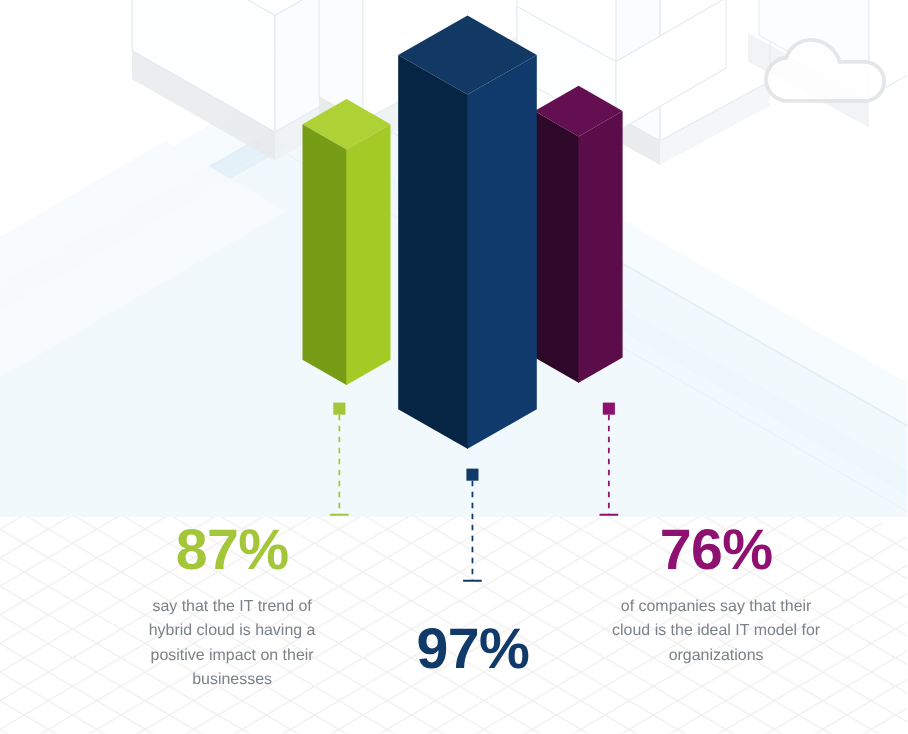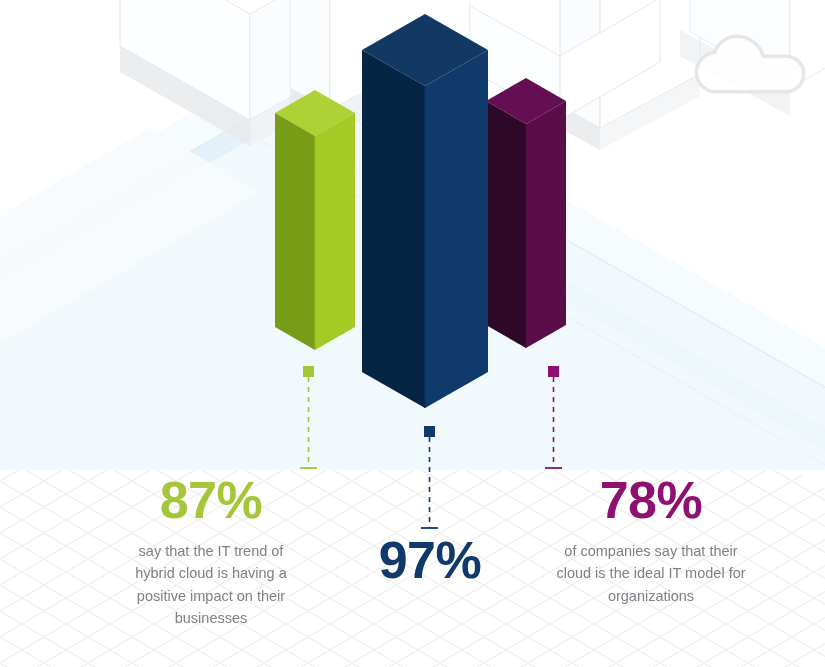--- a/index.html
+++ b/index.html
@@ -50,21 +50,21 @@
 
   #stat-green {
     left: 118px;
     top: 474px;
     width: 186px;
   }
   #stat-green .stat-pct { color: #a4c639; }
 
   #stat-navy {
     left: 327px;
-    top: 534px;
+    top: 564px;
     width: 206px;
   }
   #stat-navy .stat-pct { color: #103a69; }
 
   #stat-purple {
     left: 551px;
     top: 474px;
     width: 200px;
   }
   #stat-purple .stat-pct { color: #8e1070; }
@@ -201,17 +201,17 @@
   <div class="stat-block" id="stat-green">
     <div class="stat-pct">87%</div>
     <div class="stat-desc">say that the IT trend of hybrid cloud is having a positive impact on their businesses</div>
   </div>
 
   <div class="stat-block" id="stat-navy">
     <div class="stat-pct">97%</div>
   </div>
 
   <div class="stat-block" id="stat-purple">
-    <div class="stat-pct">78%</div>
+    <div class="stat-pct">76%</div>
     <div class="stat-desc">of companies say that their cloud is the ideal IT model for organizations</div>
   </div>
 
 </div>
 
 </body></html>

